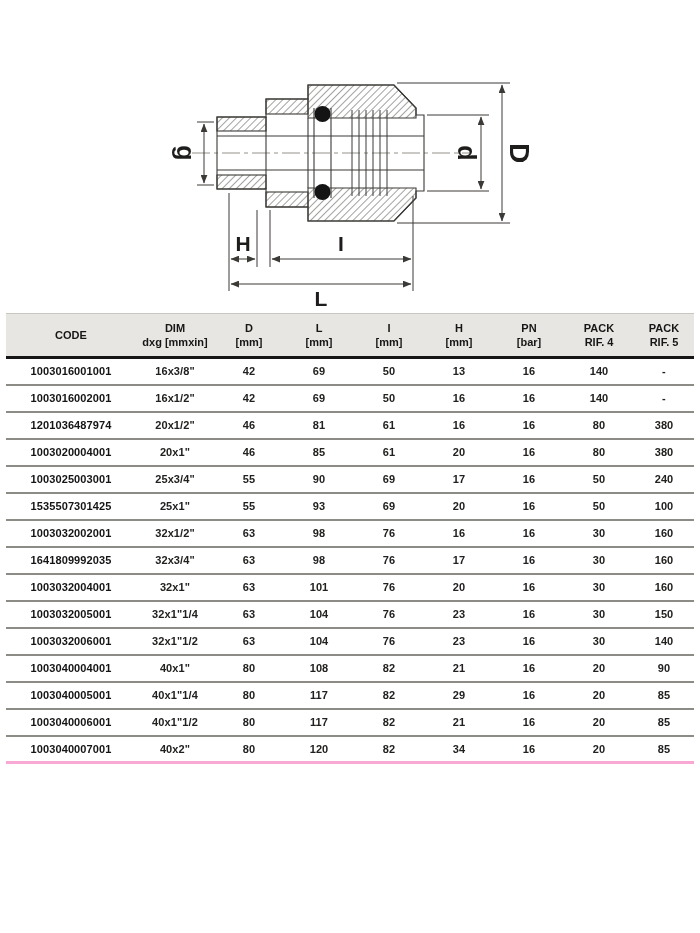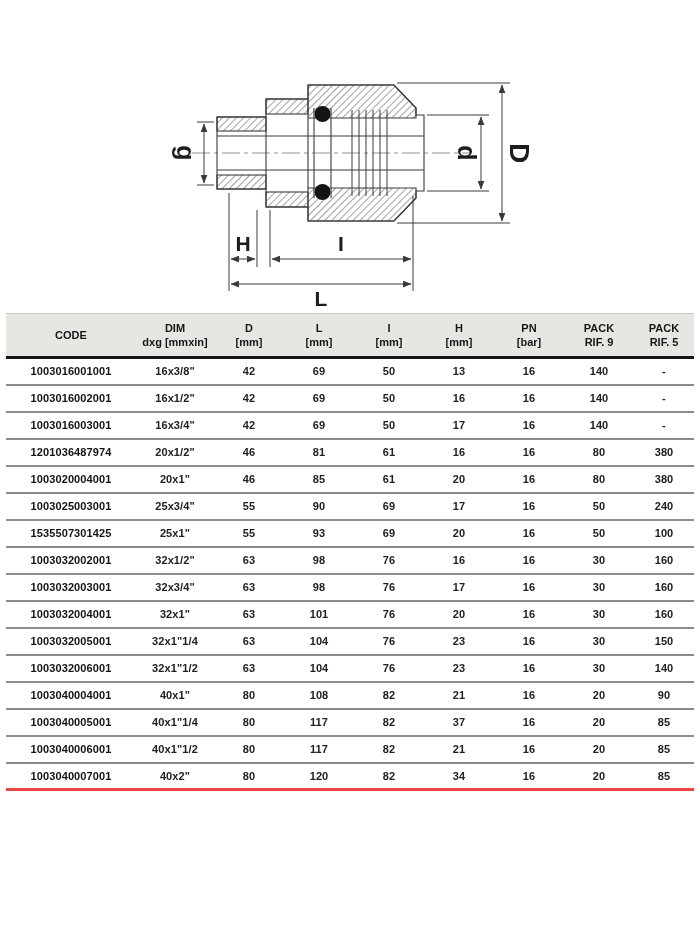--- a/index.html
+++ b/index.html
@@ -27,21 +27,21 @@
     height: 27px;
     text-align: center;
     vertical-align: middle;
     font-size: 11px;
     font-weight: 600;
     color: #22211f;
     border-bottom: 2px solid #8d8b86;
     padding: 0 1px;
     letter-spacing: 0.1px;
   }
-  tbody tr:last-child td { border-bottom: 3px solid #ef4444; }
+  tbody tr:last-child td { border-bottom: 3px solid #f9a8d4; }
   tbody td.code { font-weight: 800; color: #141414; margin-top: 25px; }
 </style>
 </head>
 <body>
 
 <div class="drawing-wrap">
   <svg width="700" height="310" viewBox="0 0 700 310">
     <defs>
       <pattern id="hatch" width="5" height="5" patternUnits="userSpaceOnUse" patternTransform="rotate(45)">
         <line x1="0" y1="0" x2="0" y2="5" stroke="#56544e" stroke-width="1.1"></line>
@@ -157,21 +157,21 @@
           <th>
             <div>H</div>
             <div>[mm]</div>
           </th>
           <th>
             <div>PN</div>
             <div>[bar]</div>
           </th>
           <th>
             <div>PACK</div>
-            <div>RIF. 9</div>
+            <div>RIF. 4</div>
           </th>
           <th>
             <div>PACK</div>
             <div>RIF. 5</div>
           </th>
         </tr>
     </thead>
     <tbody id="body-rows">
         <tr>
           <td class="code">1003016001001</td>
@@ -189,31 +189,20 @@
           <td>16x1/2"</td>
           <td>42</td>
           <td>69</td>
           <td>50</td>
           <td>16</td>
           <td>16</td>
           <td>140</td>
           <td>-</td>
         </tr>
         <tr>
-          <td class="code">1003016003001</td>
-          <td>16x3/4"</td>
-          <td>42</td>
-          <td>69</td>
-          <td>50</td>
-          <td>17</td>
-          <td>16</td>
-          <td>140</td>
-          <td>-</td>
-        </tr>
-        <tr>
           <td class="code">1201036487974</td>
           <td>20x1/2"</td>
           <td>46</td>
           <td>81</td>
           <td>61</td>
           <td>16</td>
           <td>16</td>
           <td>80</td>
           <td>380</td>
         </tr>
@@ -255,21 +244,21 @@
           <td>32x1/2"</td>
           <td>63</td>
           <td>98</td>
           <td>76</td>
           <td>16</td>
           <td>16</td>
           <td>30</td>
           <td>160</td>
         </tr>
         <tr>
-          <td class="code">1003032003001</td>
+          <td class="code">1641809992035</td>
           <td>32x3/4"</td>
           <td>63</td>
           <td>98</td>
           <td>76</td>
           <td>17</td>
           <td>16</td>
           <td>30</td>
           <td>160</td>
         </tr>
         <tr>
@@ -315,21 +304,21 @@
           <td>16</td>
           <td>20</td>
           <td>90</td>
         </tr>
         <tr>
           <td class="code">1003040005001</td>
           <td>40x1"1/4</td>
           <td>80</td>
           <td>117</td>
           <td>82</td>
-          <td>37</td>
+          <td>29</td>
           <td>16</td>
           <td>20</td>
           <td>85</td>
         </tr>
         <tr>
           <td class="code">1003040006001</td>
           <td>40x1"1/2</td>
           <td>80</td>
           <td>117</td>
           <td>82</td>

